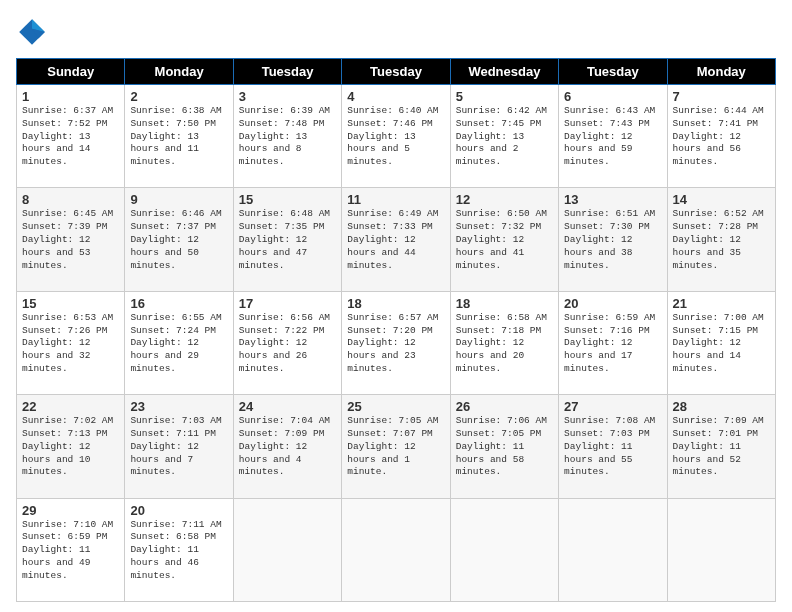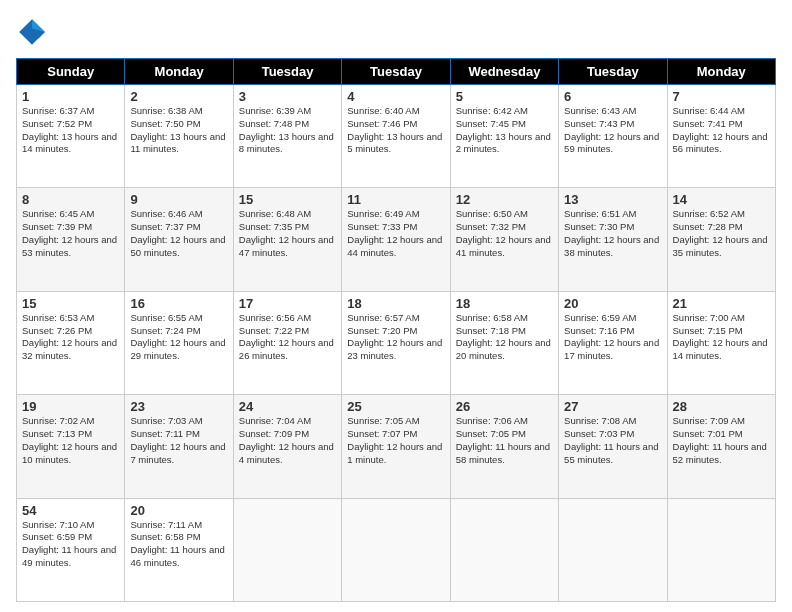--- a/index.html
+++ b/index.html
@@ -83,20 +83,21 @@
     .day-num {
       font-size: 13px;
       font-weight: bold;
       display: block;
       margin-bottom: 1px;
     }
     .cell-text {
       font-size: 9.5px;
       line-height: 1.35;
       color: #333;
+      font-family: Liberation Mono, monospace;
     }
     .empty-cell {
       background: #f9f9f9 !important;
     }
   </style>
 </head>
 <body>
 
 <div class="page">
   <div class="header">
@@ -257,21 +258,21 @@
         </td>
           <td>
           <span class="day-num">21</span>
           <div class="cell-text">
             Sunrise: 7:00 AM<br>Sunset: 7:15 PM<br>Daylight: 12 hours and 14 minutes.
           </div>
         </td>
         </tr>
         <tr>
           <td>
-          <span class="day-num">19</span>
+          <span class="day-num">22</span>
           <div class="cell-text">
             Sunrise: 7:02 AM<br>Sunset: 7:13 PM<br>Daylight: 12 hours and 10 minutes.
           </div>
         </td>
           <td>
           <span class="day-num">23</span>
           <div class="cell-text">
             Sunrise: 7:03 AM<br>Sunset: 7:11 PM<br>Daylight: 12 hours and 7 minutes.
           </div>
         </td>
@@ -301,21 +302,21 @@
         </td>
           <td>
           <span class="day-num">28</span>
           <div class="cell-text">
             Sunrise: 7:09 AM<br>Sunset: 7:01 PM<br>Daylight: 11 hours and 52 minutes.
           </div>
         </td>
         </tr>
         <tr>
           <td>
-          <span class="day-num">54</span>
+          <span class="day-num">29</span>
           <div class="cell-text">
             Sunrise: 7:10 AM<br>Sunset: 6:59 PM<br>Daylight: 11 hours and 49 minutes.
           </div>
         </td>
           <td>
           <span class="day-num">20</span>
           <div class="cell-text">
             Sunrise: 7:11 AM<br>Sunset: 6:58 PM<br>Daylight: 11 hours and 46 minutes.
           </div>
         </td>

